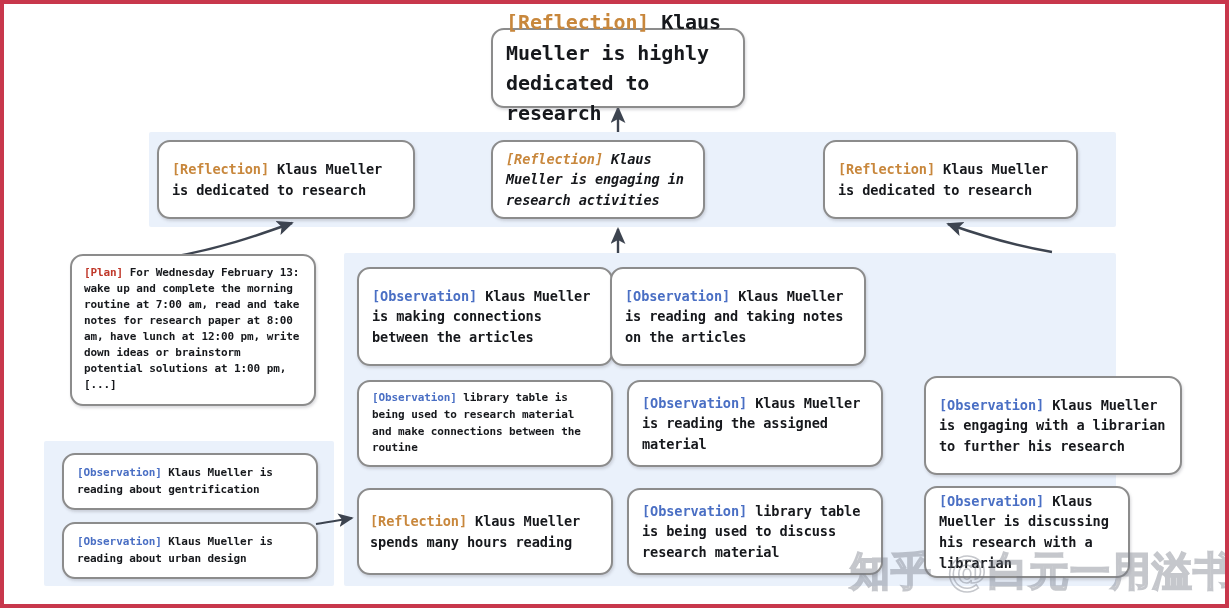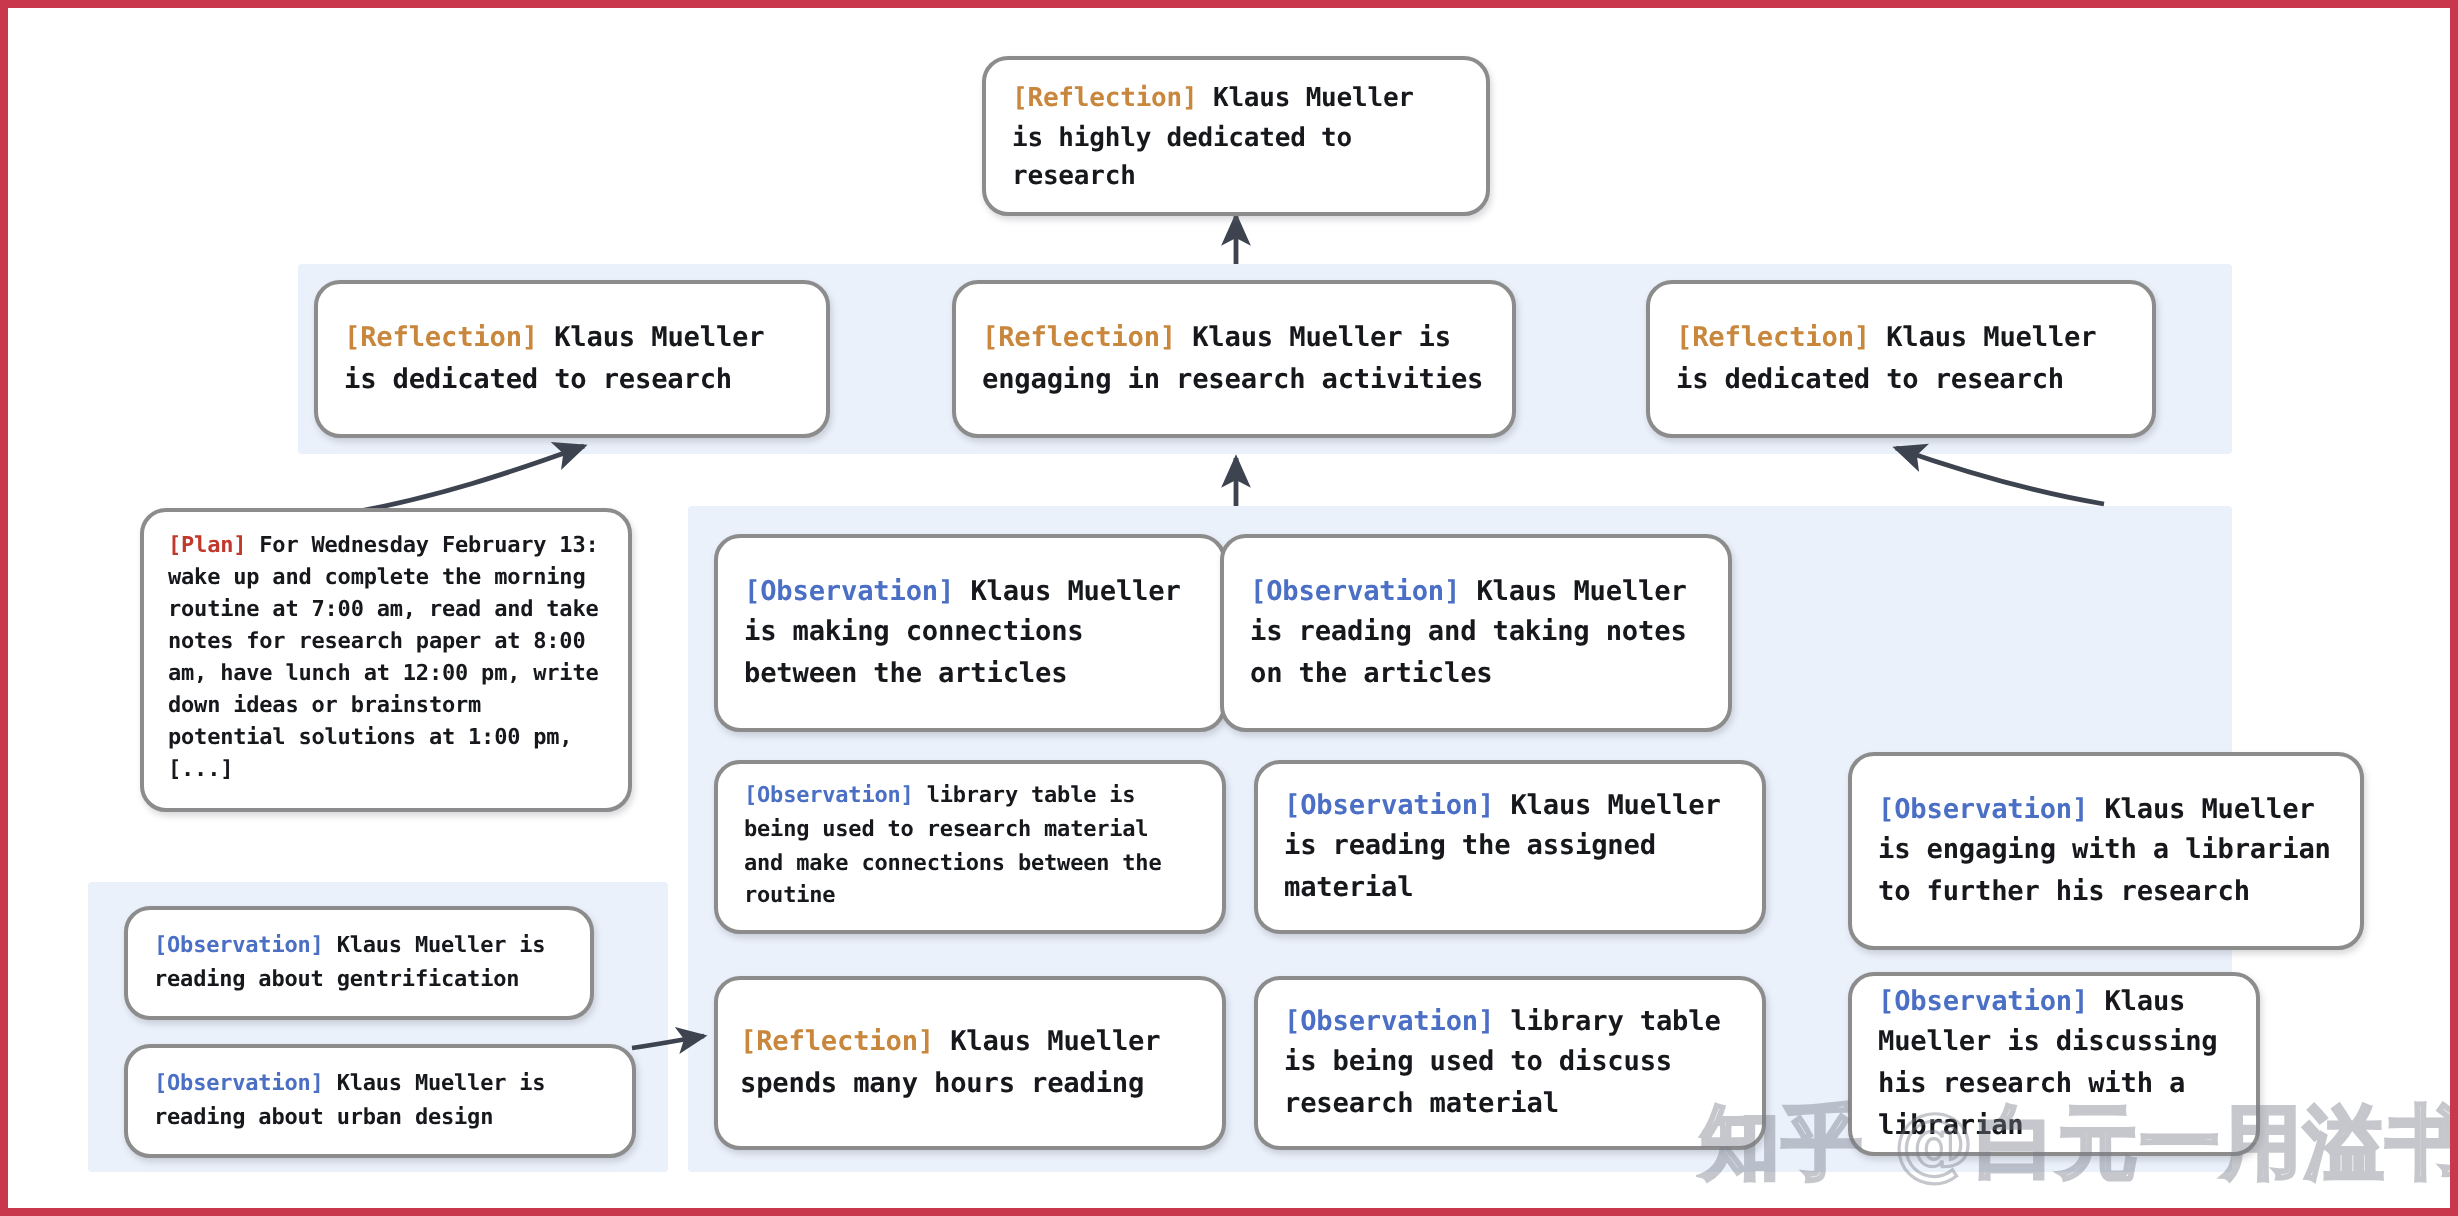--- a/index.html
+++ b/index.html
@@ -50,21 +50,21 @@
     color: #16181c;
     letter-spacing: -0.1px;
   }
   .node .txt { width: 100%; }
 
   .tag { font-weight: bold; }
   .tag-reflection { color: #c8873c; }
   .tag-observation { color: #4a6fc4; }
   .tag-plan { color: #c0392b; }
 
-  .fs15 { font-size: 13px; align-items: flex-end; }
+  .fs15 { font-size: 20px; }
   .fs14 { font-size: 13.6px; }
   .fs12 { font-size: 11px; }
 
   .node.plan { align-items: flex-start; line-height: 1.46; }
 
   
   #arrows {
     position: absolute; inset: 0;
     pointer-events: none;
   }
@@ -112,33 +112,33 @@
     </svg>
 
     <div class="node fs15" style="left:487px; top:24px; width:254px; height:80px;">
       <span class="txt"><span class="tag tag-reflection">[Reflection]</span><span> Klaus Mueller is highly dedicated to research</span></span>
     </div>
 
     <div class="node fs14" style="left:153px; top:136px; width:258px; height:79px;">
       <span class="txt"><span class="tag tag-reflection">[Reflection]</span><span> Klaus Mueller is dedicated to research</span></span>
     </div>
 
-    <div class="node fs14" style="left:472px; top:136px; width:282px; height:79px;">
+    <div class="node fs14" style="left:487px; top:136px; width:214px; height:79px;font-style:italic;">
       <span class="txt"><span class="tag tag-reflection">[Reflection]</span><span> Klaus Mueller is engaging in research activities</span></span>
     </div>
 
     <div class="node fs14" style="left:819px; top:136px; width:255px; height:79px;">
       <span class="txt"><span class="tag tag-reflection">[Reflection]</span><span> Klaus Mueller is dedicated to research</span></span>
     </div>
 
     <div class="node plan fs12" style="left:66px; top:250px; width:246px; height:152px; padding:9px 12px;">
       <span class="txt"><span class="tag tag-plan">[Plan]</span><span> For Wednesday February 13: wake up and complete the morning routine at 7:00 am, read and take notes for research paper at 8:00 am, have lunch at 12:00 pm, write down ideas or brainstorm potential solutions at 1:00 pm, [...]</span></span>
     </div>
 
-    <div class="node fs12" style="left:58px; top:449px; width:235px; height:57px;">
+    <div class="node fs12" style="left:58px; top:449px; width:256px; height:57px;">
       <span class="txt"><span class="tag tag-observation">[Observation]</span><span> Klaus Mueller is reading about gentrification</span></span>
     </div>
 
     <div class="node fs14" style="left:353px; top:263px; width:256px; height:99px;">
       <span class="txt"><span class="tag tag-observation">[Observation]</span><span> Klaus Mueller is making connections between the articles</span></span>
     </div>
 
     <div class="node fs12" style="left:58px; top:518px; width:256px; height:57px;">
       <span class="txt"><span class="tag tag-observation">[Observation]</span><span> Klaus Mueller is reading about urban design</span></span>
     </div>

